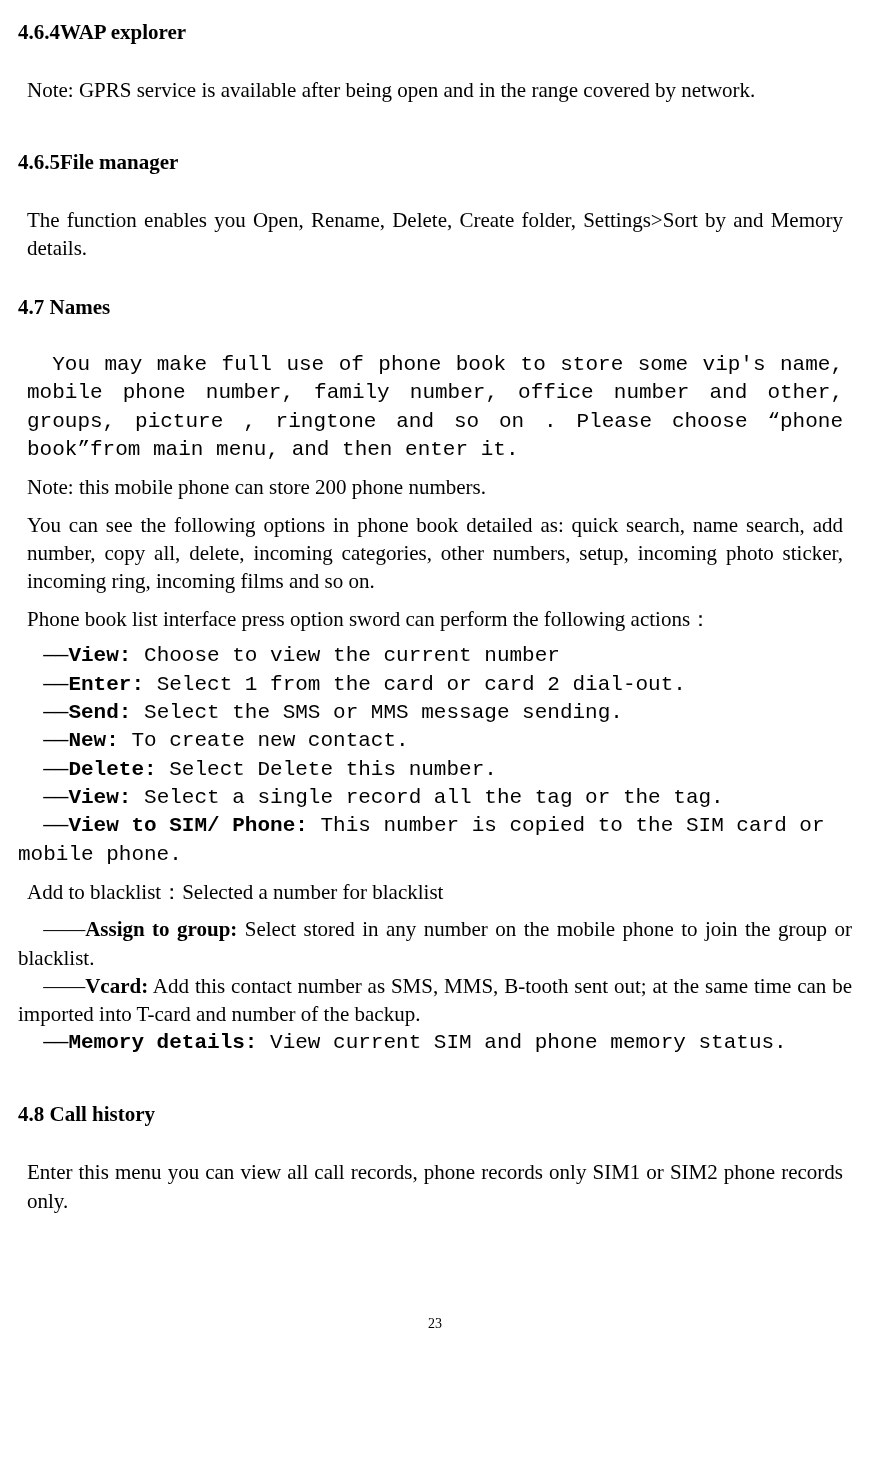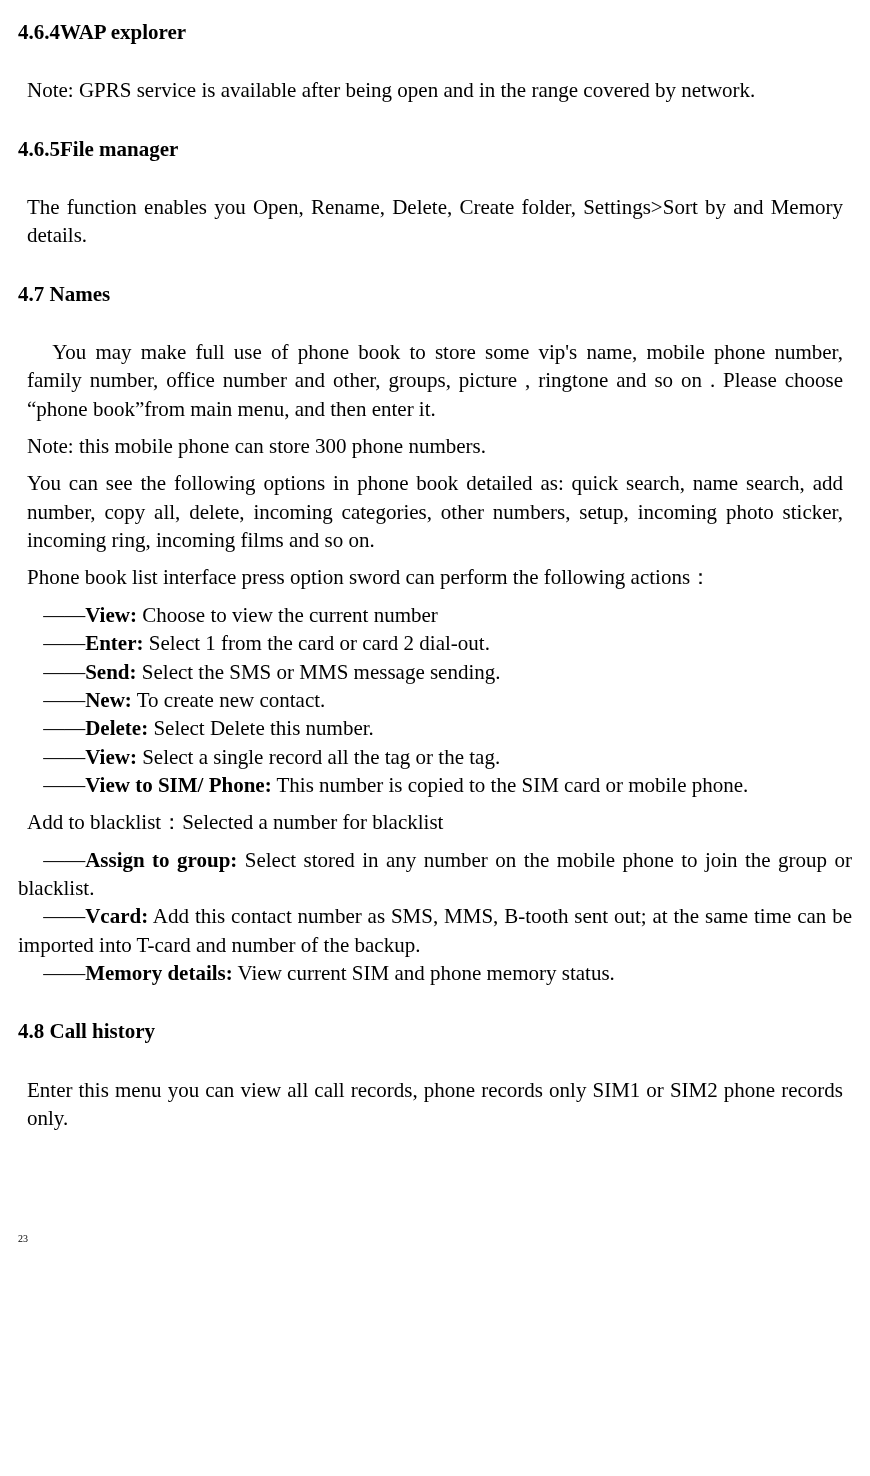--- a/index.html
+++ b/index.html
@@ -7,54 +7,55 @@
     font-size: 21px;
     line-height: 1.35;
     color: #000;
     background: #fff;
     margin: 0;
     padding: 18px 18px 0 18px;
     width: 834px;
   }
   .section-heading {
     font-weight: bold;
-    margin-top: 30px;
+    margin-top: 43px;
     margin-bottom: 30px;
   }
   .section-heading-first {
     font-weight: bold;
     margin-top: 0;
     margin-bottom: 30px;
   }
   p { margin: 0; }
   .para { margin: 9px; }
   .justify { text-align: justify; }
-  .indent { text-indent: 1.2em; }
+  .indent { text-indent: 1.2em; font-family: Liberation Mono, monospace; }
   .gap-above { margin-top: 30px; }
   .page-number {
-    font-size: 10px;
+    text-align: center;
+    font-size: 14px;
     margin-top: 100px;
   }
   .option-line { margin: 0; }
   .option-label { font-weight: bold; }
   .dash { display: inline; }
 </style>
 </head>
 <body>
 
 <p class="section-heading-first">4.6.4WAP  explorer</p>
 <p class="para justify">Note: GPRS service is available after being open and in the range covered by network.</p>
 
 <p class="section-heading">4.6.5File manager</p>
 <p class="para justify">The function enables you Open, Rename, Delete, Create folder, Settings&gt;Sort by and Memory details.</p>
 
 <p class="section-heading gap-above">4.7 Names</p>
 
 <p class="para justify indent">You may make full use of phone book to store some vip's name, mobile phone number, family number, office number and other, groups, picture , ringtone and so on . Please choose “phone book”from main menu, and then enter it.</p>
-<p class="para">Note: this mobile phone can store 300 phone numbers.</p>
+<p class="para">Note: this mobile phone can store 200 phone numbers.</p>
 <p class="para justify">You can see the following options in phone book detailed as: quick search, name search, add number, copy all, delete, incoming categories, other numbers, setup, incoming photo sticker, incoming ring, incoming films and so on.</p>
 <p class="para">Phone book list interface press option sword can perform the following actions：</p>
 
 <p class="option-line indent"><span class="dash">——</span><span class="option-label">View:</span><span> Choose to view the current number</span></p>
 
 <p class="option-line indent"><span class="dash">——</span><span class="option-label">Enter:</span><span> Select 1 from the card or card 2 dial-out.</span></p>
 
 <p class="option-line indent"><span class="dash">——</span><span class="option-label">Send:</span><span> Select the SMS or MMS message sending.</span></p>
 
 <p class="option-line indent"><span class="dash">——</span><span class="option-label">New:</span><span> To create new contact.</span></p>

